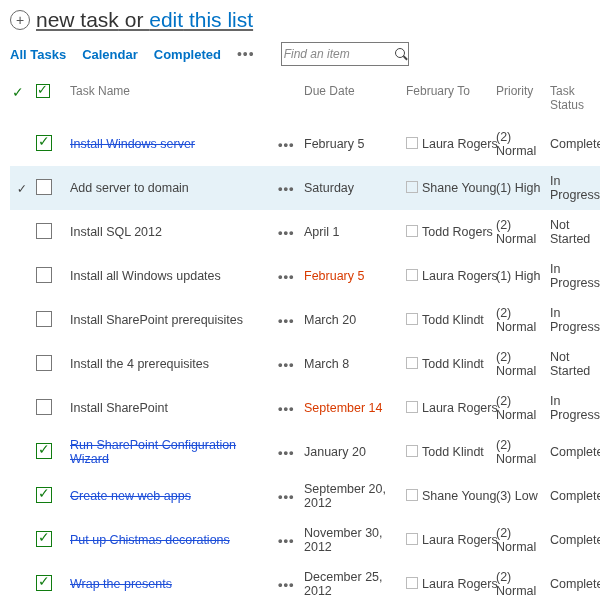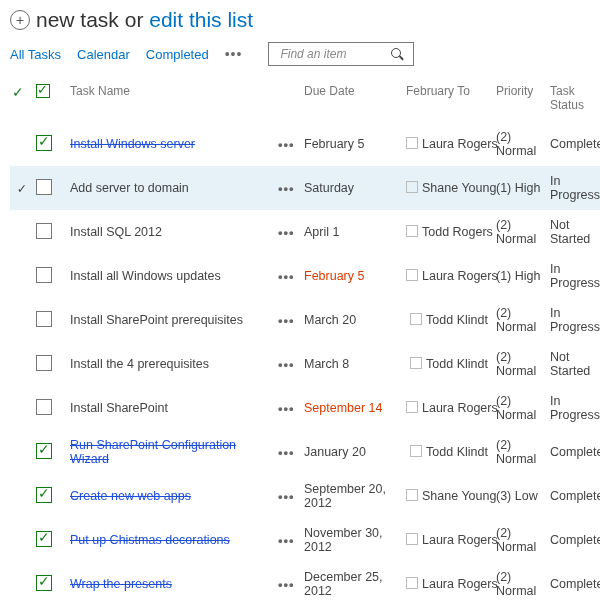--- a/index.html
+++ b/index.html
@@ -13,31 +13,31 @@
   }
   .page { padding: 8px 10px; }
 
   
   .hdr-line { display: flex; align-items: center; gap: 6px; margin-bottom: 10px; }
   .plus-circle {
     width: 18px; height: 18px; border: 1px solid #6a6a6a; border-radius: 50%;
     display: flex; align-items: center; justify-content: center;
     font-size: 14px; line-height: 1; color: #555;
   }
-  .hdr-text { font-size: 21px; font-weight: 300; color: #666; }
+  .hdr-text { font-size: 21px; font-weight: 300; color: #666; text-decoration: underline; }
   .hdr-dark { color: #333; }
   .hdr-link { color: #0072c6; }
 
   
   .toolbar { display: flex; align-items: center; gap: 16px; margin-bottom: 14px; }
-  .tb-link { color: #0072c6; font-size: 13px; cursor: pointer; }
+  .tb-link { color: #0072c6; font-size: 13px; cursor: pointer; font-weight: bold; }
   .tb-dots { color: #6a6a6a; font-size: 14px; letter-spacing: 1px; cursor: pointer; }
   .searchbox {
     margin-left: 10px; border: 1px solid #7a7a7a; height: 22px; width: 126px;
-    display: flex; align-items: center; justify-content: space-between; padding: 0 9px;
+    display: flex; align-items: center; justify-content: space-between; padding: 0 0;
   }
   .searchbox input {
     border: none; outline: none; font-size: 12px; color: #999; width: 100px;
     font-family: inherit;
   }
   .searchbox input::placeholder { color: #8a8a8a; font-style: italic; }
   .mag { width: 13px; height: 13px; position: relative; }
   .mag::before {
     content: ""; position: absolute; width: 8px; height: 8px; border: 1.5px solid #444;
     border-radius: 50%; left: 0; top: 0;
@@ -84,21 +84,21 @@
     display: inline-block; width: 10px; height: 10px; border: 1px solid #bbb;
     margin-right: 4px; vertical-align: -1px;
   }
   .row-dots { color: #666; font-size: 13px; letter-spacing: 1px; cursor: pointer; font-weight: bold; }
   .task-name.done { text-decoration: line-through; color: #1d4ed8; }
   .due.overdue { color: #d83b01; font-weight: 500; }
 
   tr.selected td { background: #e6f2f8; }
   .mark-cell { text-align: center; color: #107c10; font-size: 12px; }
   .assigned, .priority, .status { color: #555; font-size: 12px; }
-  .assigned { white-space: nowrap; text-align: center; }
+  .assigned { white-space: nowrap; }
 </style>
 </head>
 <body>
 
 <div class="page">
   <div class="hdr-line">
     <span class="plus-circle">+</span>
     <span class="hdr-text">
       <span class="hdr-dark">new task</span><span class="hdr-dark"> or </span><span class="hdr-link">edit</span><span class="hdr-link"> this list</span>
     </span>

